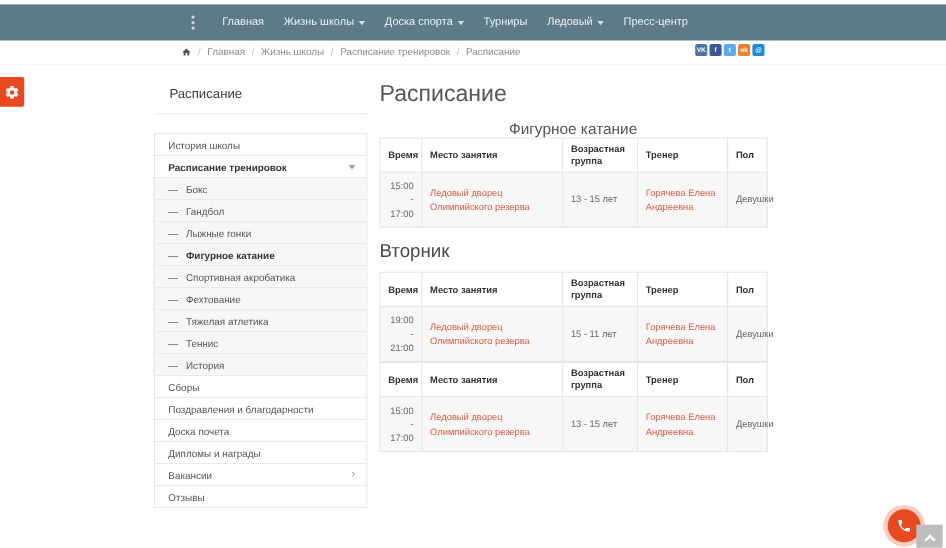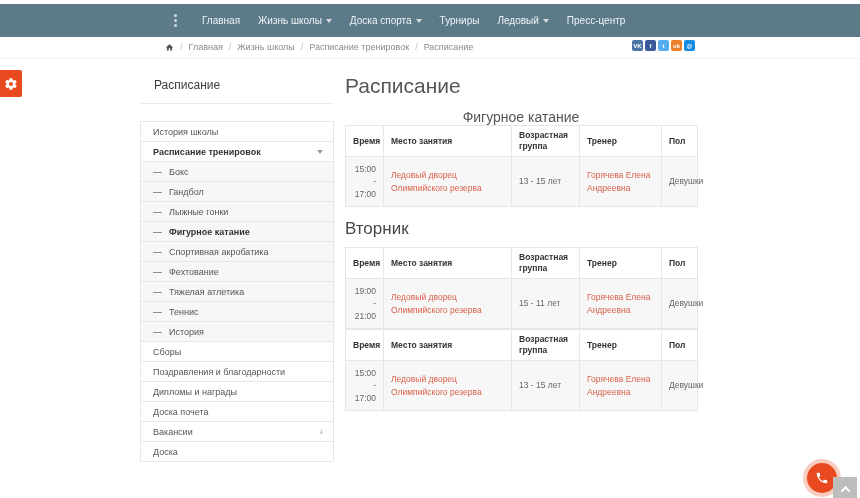--- a/index.html
+++ b/index.html
@@ -216,36 +216,36 @@
     <span class="menu-label">Сборы</span>
 
   </div>
       <div class="menu-item">
 
     <span class="menu-label">Поздравления и благодарности</span>
 
   </div>
       <div class="menu-item">
 
+    <span class="menu-label">Доска почета</span>
+
+  </div>
+      <div class="menu-item">
+
     <span class="menu-label">Дипломы и награды</span>
-
-  </div>
-      <div class="menu-item">
-
-    <span class="menu-label">Доска почета</span>
 
   </div>
       <div class="menu-item">
 
     <span class="menu-label">Вакансии</span>
     <span class="chev right">›</span>
   </div>
       <div class="menu-item">
 
-    <span class="menu-label">Доска</span>
+    <span class="menu-label">Отзывы</span>
 
   </div>
     </div>
 </div>
 
 <div class="main">
   <h1 class="page-title">Расписание</h1>
   <div class="subtitle">Фигурное катание</div>
   <div>
       <section class="day">

